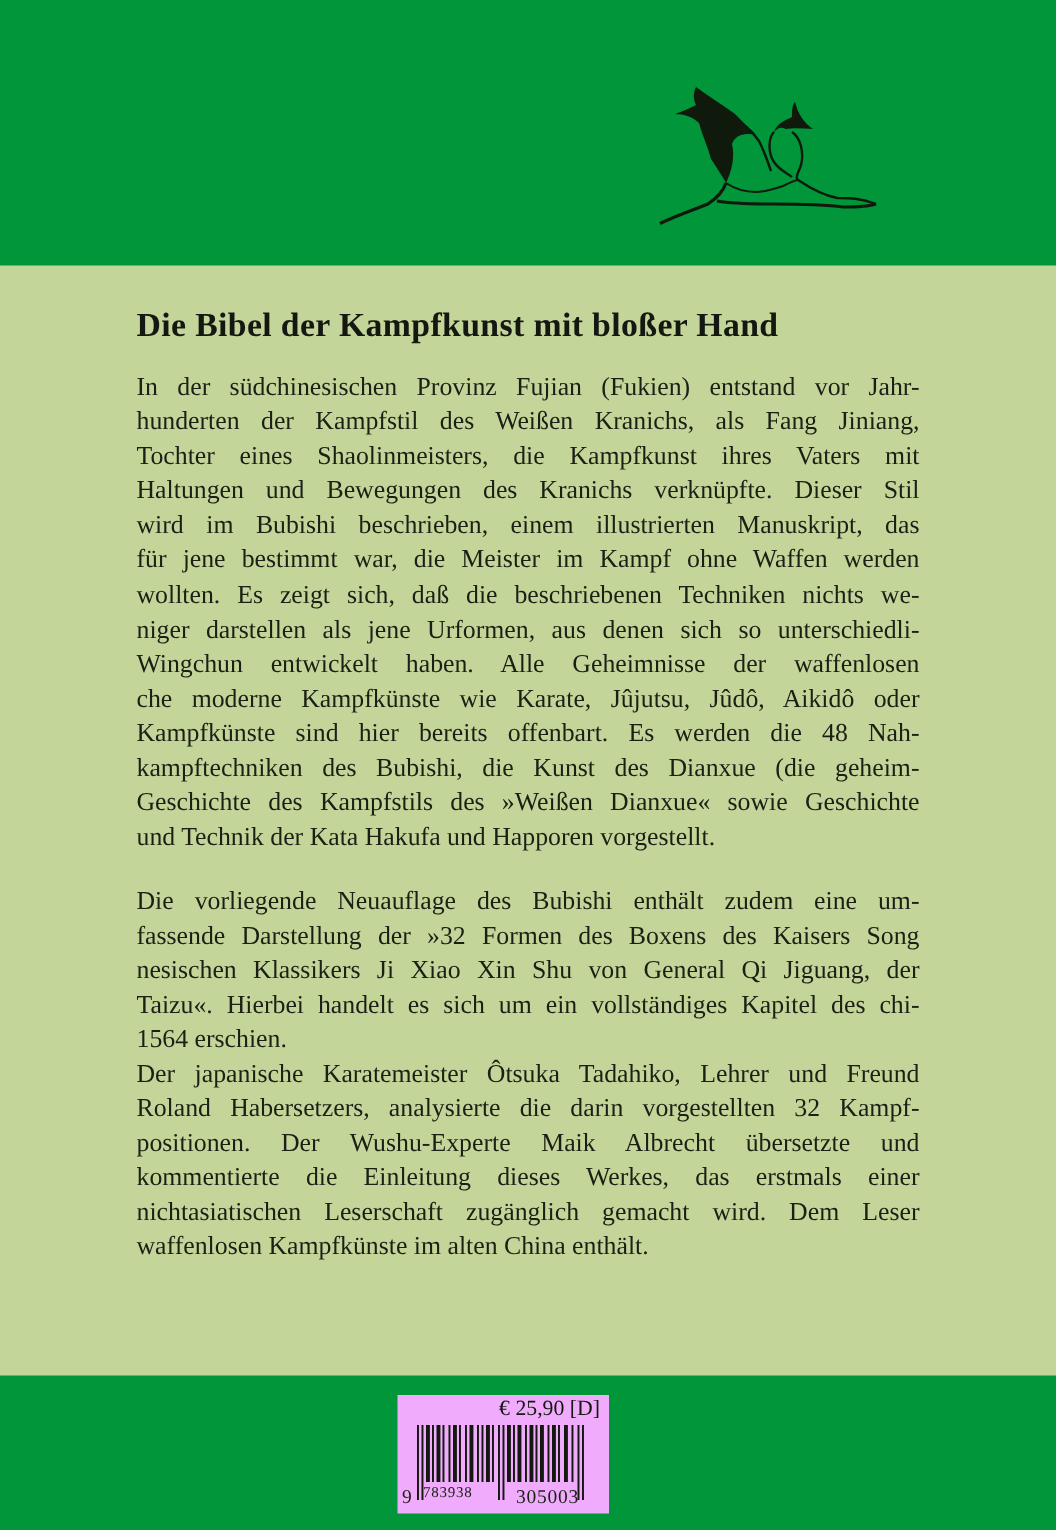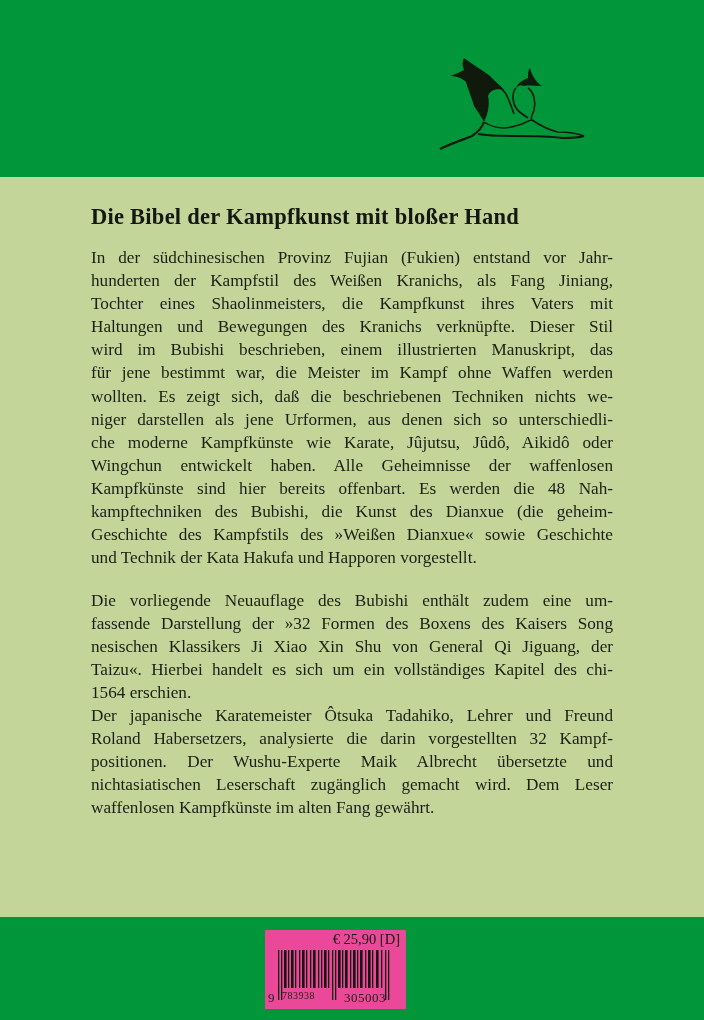--- a/index.html
+++ b/index.html
@@ -34,21 +34,21 @@
   .line.last { text-align-last: left; }
   .p1 { top: 69px; }
   .p2 { top: 412px; }
   .p3 { top: 527px; }
   .bottom-band {
     position: absolute; left: 0; top: 917px; width: 704px; height: 103px;
     background: #01963a;
   }
   .barcode-box {
     position: absolute; left: 265px; top: 930px; width: 141px; height: 79px;
-    background: #ec4899;
+    background: #f0abfc;
   }
   .price {
     position: absolute; right: 6px; top: 1px;
     font-size: 14.5px; color: #141811; white-space: nowrap;
   }
   .bars { position: absolute; left: 10px; top: 20px; width: 124px; height: 52px; }
   .bc-digit-lead { position: absolute; left: 3px; top: 60px; font-size: 13px; }
   .bc-digits-left { position: absolute; left: 17px; top: 60px; font-size: 10px; letter-spacing: 0.5px; }
   .bc-digits-right { position: absolute; left: 79px; top: 60px; font-size: 13px; letter-spacing: 0.5px; }
 </style>
@@ -76,42 +76,43 @@
 
   <div class="body-text p1">
     <span class="line">In der südchinesischen Provinz Fujian (Fukien) entstand vor Jahr-</span>
     <span class="line">hunderten der Kampfstil des Weißen Kranichs, als Fang Jiniang,</span>
     <span class="line">Tochter eines Shaolinmeisters, die Kampfkunst ihres Vaters mit</span>
     <span class="line">Haltungen und Bewegungen des Kranichs verknüpfte. Dieser Stil</span>
     <span class="line">wird im Bubishi beschrieben, einem illustrierten Manuskript, das</span>
     <span class="line">für jene bestimmt war, die Meister im Kampf ohne Waffen werden</span>
     <span class="line">wollten. Es zeigt sich, daß die beschriebenen Techniken nichts we-</span>
     <span class="line">niger darstellen als jene Urformen, aus denen sich so unterschiedli-</span>
+    <span class="line">Wingchun entwickelt haben. Alle Geheimnisse der waffenlosen</span>
     <span class="line">che moderne Kampfkünste wie Karate, Jûjutsu, Jûdô, Aikidô oder</span>
-    <span class="line">Wingchun entwickelt haben. Alle Geheimnisse der waffenlosen</span>
     <span class="line">Kampfkünste sind hier bereits offenbart. Es werden die 48 Nah-</span>
     <span class="line">kampftechniken des Bubishi, die Kunst des Dianxue (die geheim-</span>
     <span class="line">Geschichte des Kampfstils des »Weißen Dianxue« sowie Geschichte</span>
     <span class="line last">und Technik der Kata Hakufa und Happoren vorgestellt.</span>
   </div>
 
   <div class="body-text p2">
     <span class="line">Die vorliegende Neuauflage des Bubishi enthält zudem eine um-</span>
     <span class="line">fassende Darstellung der »32 Formen des Boxens des Kaisers Song</span>
     <span class="line">nesischen Klassikers Ji Xiao Xin Shu von General Qi Jiguang, der</span>
     <span class="line">Taizu«. Hierbei handelt es sich um ein vollständiges Kapitel des chi-</span>
     <span class="line last">1564 erschien.</span>
   </div>
 
   <div class="body-text p3">
     <span class="line">Der japanische Karatemeister Ôtsuka Tadahiko, Lehrer und Freund</span>
     <span class="line">Roland Habersetzers, analysierte die darin vorgestellten 32 Kampf-</span>
     <span class="line">positionen. Der Wushu-Experte Maik Albrecht übersetzte und</span>
+    <span class="line">kommentierte die Einleitung dieses Werkes, das erstmals einer</span>
     <span class="line">nichtasiatischen Leserschaft zugänglich gemacht wird. Dem Leser</span>
-    <span class="line last">waffenlosen Kampfkünste im alten Fang gewährt.</span>
+    <span class="line last">waffenlosen Kampfkünste im alten China enthält.</span>
   </div>
 </div>
 
 <div class="bottom-band"></div>
 
 <div class="barcode-box">
   <div class="price">€ 25,90 [D]</div>
   <svg class="bars" viewBox="0 0 124 52" preserveAspectRatio="none">
     <g fill="#141811">
       <rect x="3" y="0" width="1.3" height="50"></rect>

